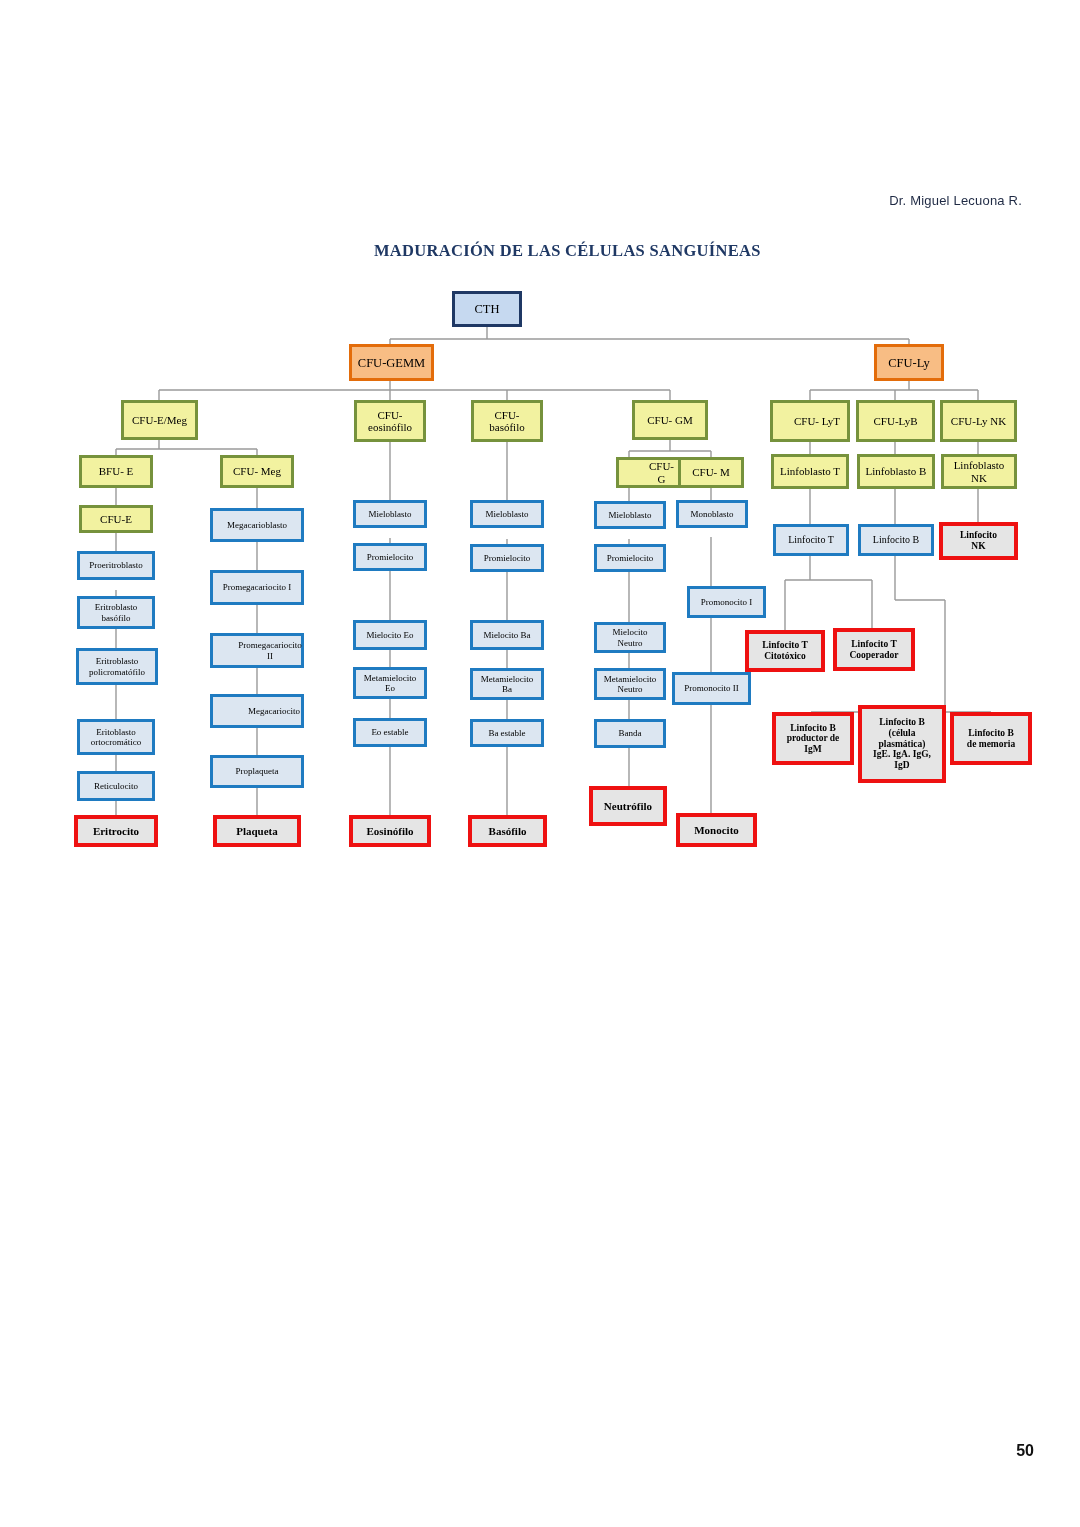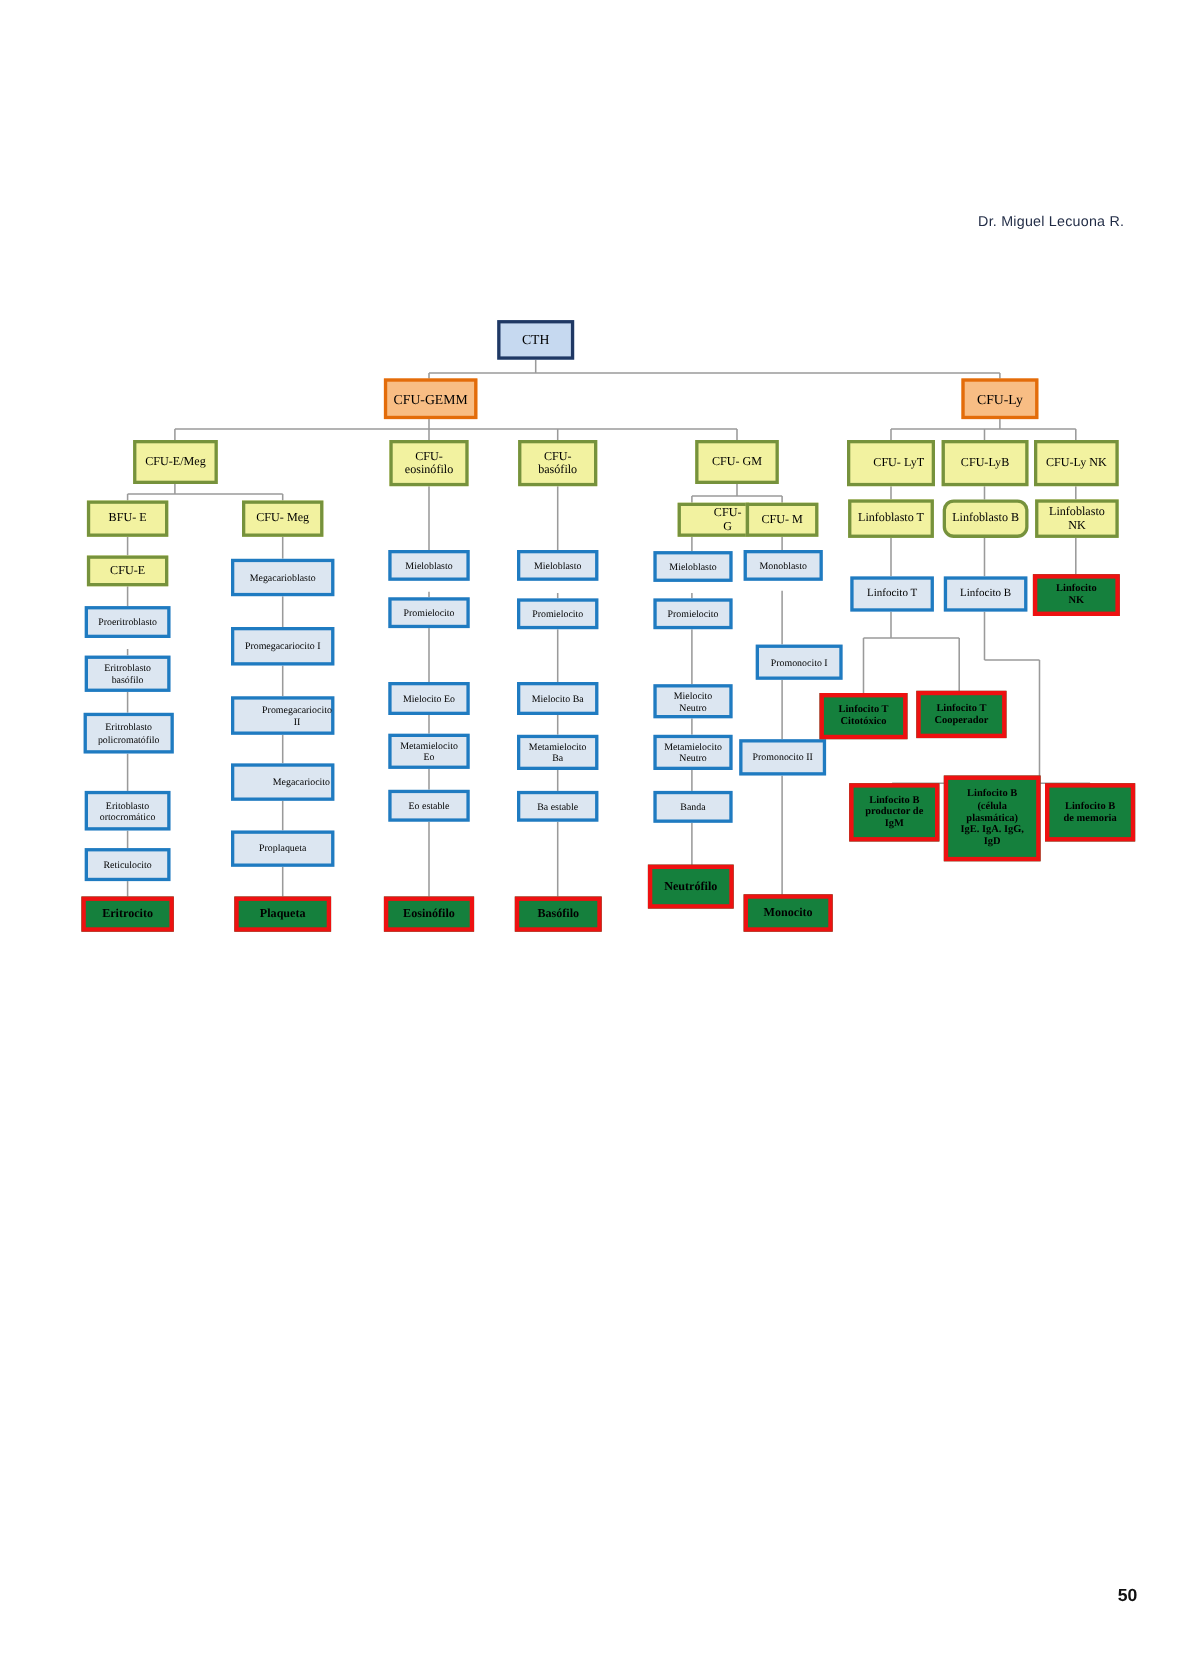--- a/index.html
+++ b/index.html
@@ -39,32 +39,33 @@
   }
   .n-green{
     background:#f2f2a0;border:3px solid #76923C;
     font-size:11px;font-family:"Liberation Serif",serif;
   }
   .n-blue{
     background:#dce6f1;border:3px solid #1F7BC1;
     font-size:9px;font-family:"Liberation Serif",serif;
   }
   .n-red{
-    background:#15803d;border:4px solid #EE1111;
+    background:#e5e5e5;border:4px solid #EE1111;
     font-size:11px;font-weight:bold;font-family:"Liberation Serif",serif;
   }
   .n-red.small{font-size:9.5px;}
   line,polyline,path{stroke:#9a9a9a;stroke-width:1.4;fill:none;}
 </style>
 </head>
 <body>
 
 <div id="page">
 
   <div id="author">Dr. Miguel Lecuona R.</div>
+  <div id="title">MADURACIÓN DE LAS CÉLULAS SANGUÍNEAS</div>
   <div id="pagenum">50</div>
 
   <div id="canvas">
 
     <svg id="links" viewBox="0 0 1080 1527">
 
       <path d="M487,327 L487,339 M390,339 L909,339 M390,339 L390,346 M909,339 L909,346"></path>
 
       <path d="M390,381 L390,390 M159,390 L670,390
                M159,390 L159,400 M390,390 L390,400 M507,390 L507,400 M670,390 L670,400"></path>
@@ -119,21 +120,21 @@
     <div class="node n-green" style="left:632px;top:400px;width:76px;height:40px;">CFU- GM</div>
     <div class="node n-green" style="left:770px;top:400px;width:80px;height:42px;padding-left:16px;">CFU- LyT</div>
     <div class="node n-green" style="left:856px;top:400px;width:79px;height:42px;">CFU-LyB</div>
     <div class="node n-green" style="left:940px;top:400px;width:77px;height:42px;">CFU-Ly NK</div>
 
     <div class="node n-green" style="left:79px;top:455px;width:74px;height:33px;">BFU- E</div>
     <div class="node n-green" style="left:220px;top:455px;width:74px;height:33px;">CFU- Meg</div>
     <div class="node n-green" style="left:616px;top:457px;width:65px;height:31px;padding-left:28px;">CFU- G</div>
     <div class="node n-green" style="left:678px;top:457px;width:66px;height:31px;">CFU- M</div>
     <div class="node n-green" style="left:771px;top:454px;width:78px;height:35px;">Linfoblasto T</div>
-    <div class="node n-green" style="left:857px;top:454px;width:78px;height:35px;border-radius:10px;">Linfoblasto B</div>
+    <div class="node n-green" style="left:857px;top:454px;width:78px;height:35px;">Linfoblasto B</div>
     <div class="node n-green" style="left:941px;top:454px;width:76px;height:35px;">Linfoblasto NK</div>
 
     <div class="node n-green" style="left:79px;top:505px;width:74px;height:28px;">CFU-E</div>
     <div class="node n-blue" style="left:77px;top:551px;width:78px;height:29px;">Proeritroblasto</div>
     <div class="node n-blue" style="left:77px;top:596px;width:78px;height:33px;white-space:pre-line;">Eritroblasto
 basófilo</div>
     <div class="node n-blue" style="left:76px;top:648px;width:82px;height:37px;white-space:pre-line;">Eritroblasto
 policromatófilo</div>
     <div class="node n-blue" style="left:77px;top:719px;width:78px;height:36px;white-space:pre-line;">Eritoblasto
 ortocromático</div>

